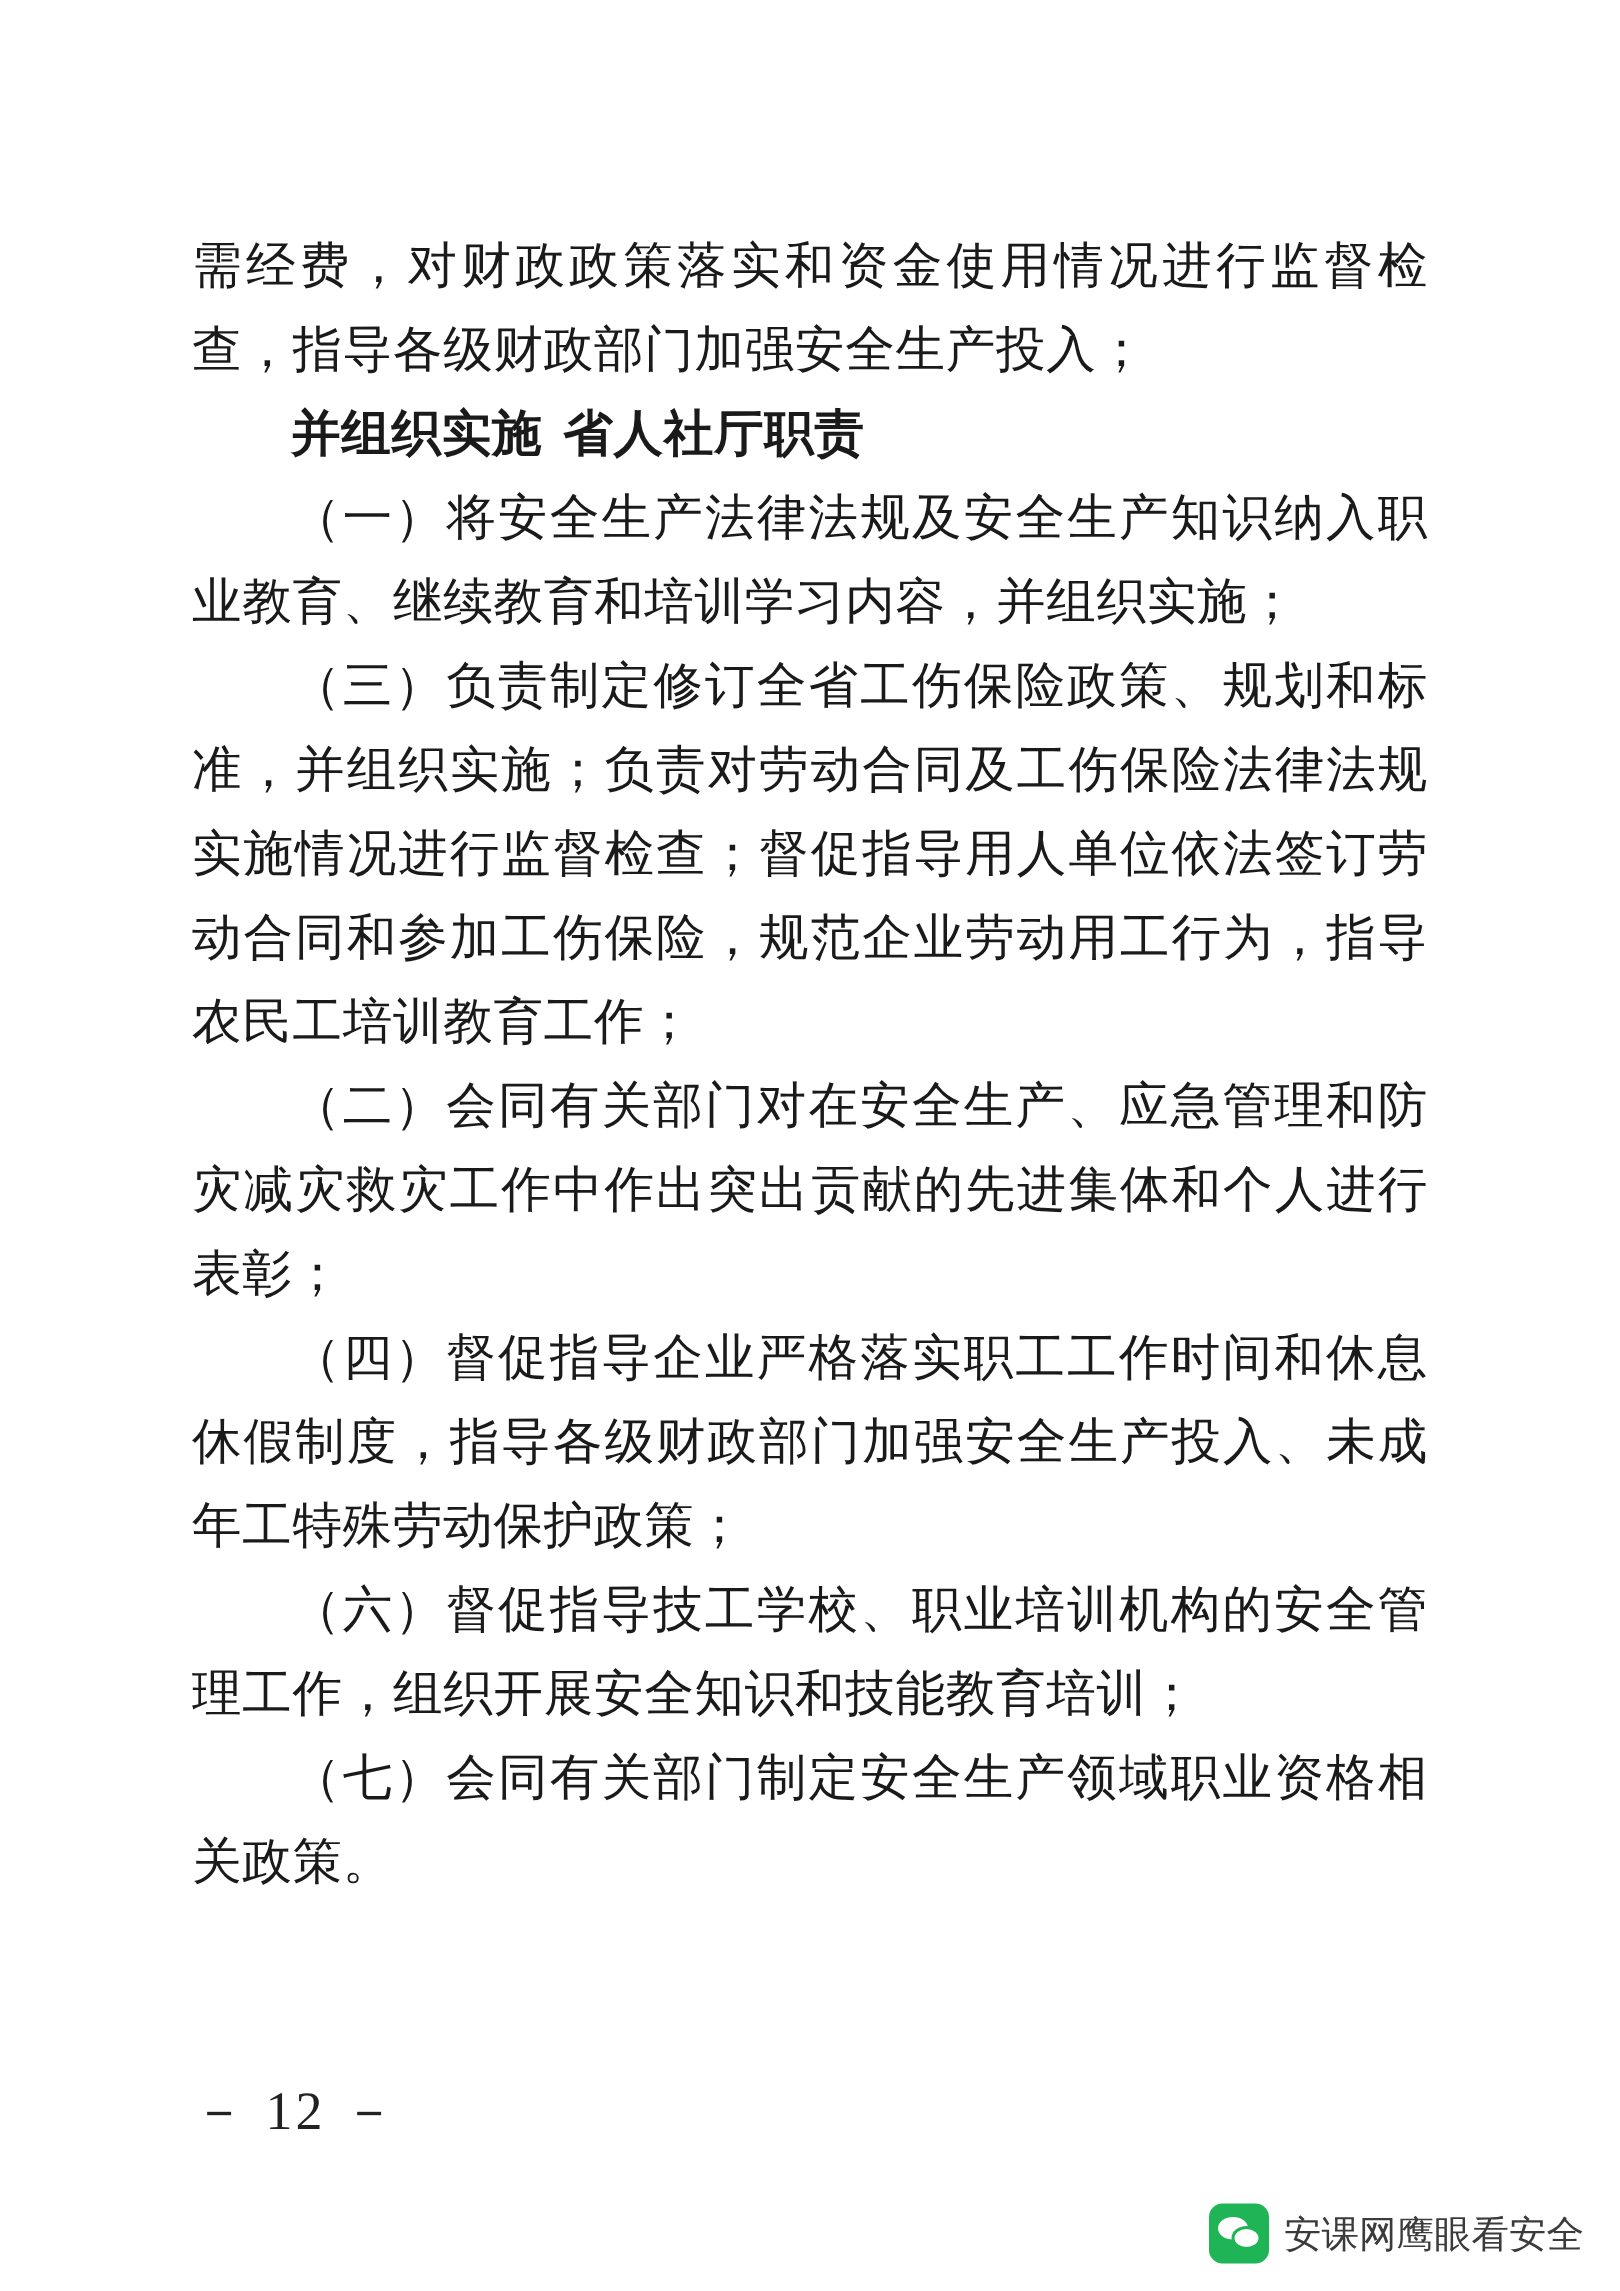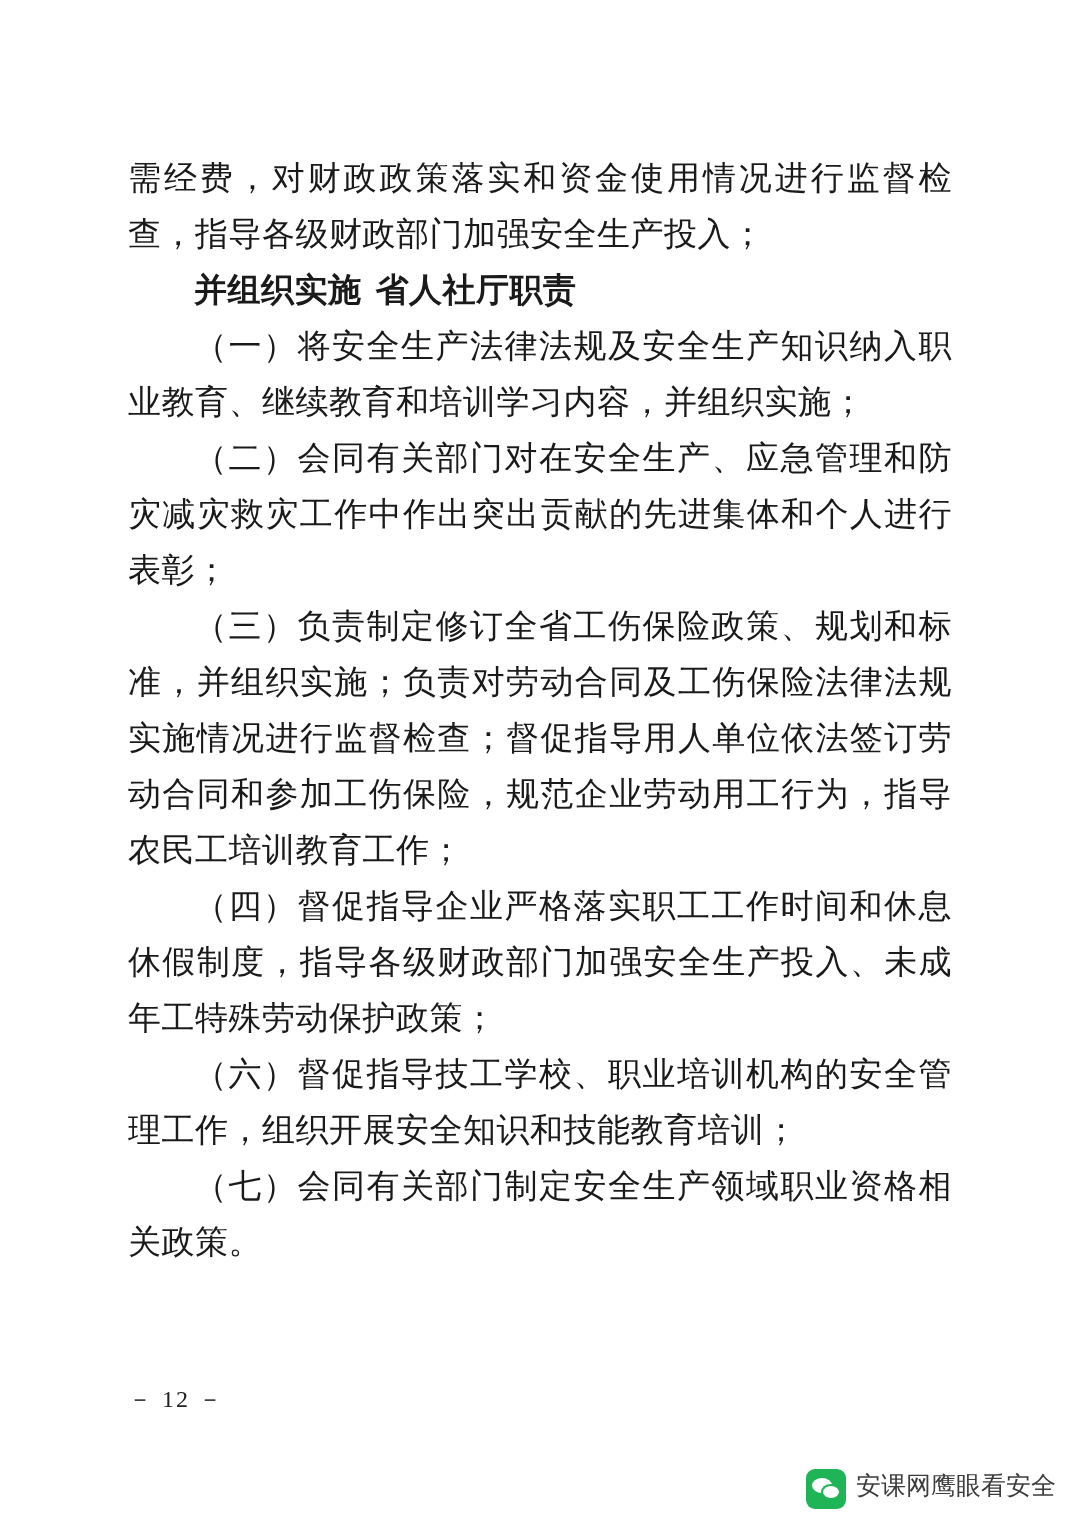--- a/index.html
+++ b/index.html
@@ -49,29 +49,30 @@
     margin: 0;
   }
   .heading .title-sep {
     display: inline-block;
     width: 14px;
   }
   .page-number {
     position: absolute;
     left: 128px;
     top: 1383px;
-    font-size: 24px;
+    font-size: 36px;
     letter-spacing: 2px;
     color: #222;
   }
   .watermark {
     position: absolute;
     right: 24px;
     bottom: 18px;
     display: flex;
+    align-items: center;
     gap: 10px;
     color: #3b3b3b;
     font-family: "Liberation Sans", sans-serif;
     font-size: 25px;
   }
   .wechat-badge {
     width: 40px;
     height: 40px;
     border-radius: 9px;
     background: #1fb455;
@@ -108,23 +109,23 @@
 
   <div class="doc-body">
 
     <p class="para">需经费，对财政政策落实和资金使用情况进行监督检查，指导各级财政部门加强安全生产投入；</p>
 
 
     <p class="heading"><span>并组织实施</span><span class="title-sep"></span><span>省人社厅职责</span></p>
 
     <p class="para indent">（一）将安全生产法律法规及安全生产知识纳入职业教育、继续教育和培训学习内容，并组织实施；</p>
 
+    <p class="para indent">（三）负责制定修订全省工伤保险政策、规划和标准，并组织实施；负责对劳动合同及工伤保险法律法规实施情况进行监督检查；督促指导用人单位依法签订劳动合同和参加工伤保险，规范企业劳动用工行为，指导农民工培训教育工作；</p>
+
     <p class="para indent">（二）会同有关部门对在安全生产、应急管理和防灾减灾救灾工作中作出突出贡献的先进集体和个人进行表彰；</p>
-
-    <p class="para indent">（三）负责制定修订全省工伤保险政策、规划和标准，并组织实施；负责对劳动合同及工伤保险法律法规实施情况进行监督检查；督促指导用人单位依法签订劳动合同和参加工伤保险，规范企业劳动用工行为，指导农民工培训教育工作；</p>
 
     <p class="para indent">（四）督促指导企业严格落实职工工作时间和休息休假制度，指导各级财政部门加强安全生产投入、未成年工特殊劳动保护政策；</p>
 
 
     <p class="para indent">（六）督促指导技工学校、职业培训机构的安全管理工作，组织开展安全知识和技能教育培训；</p>
 
     <p class="para indent">（七）会同有关部门制定安全生产领域职业资格相关政策。</p>
 
   </div>
 

